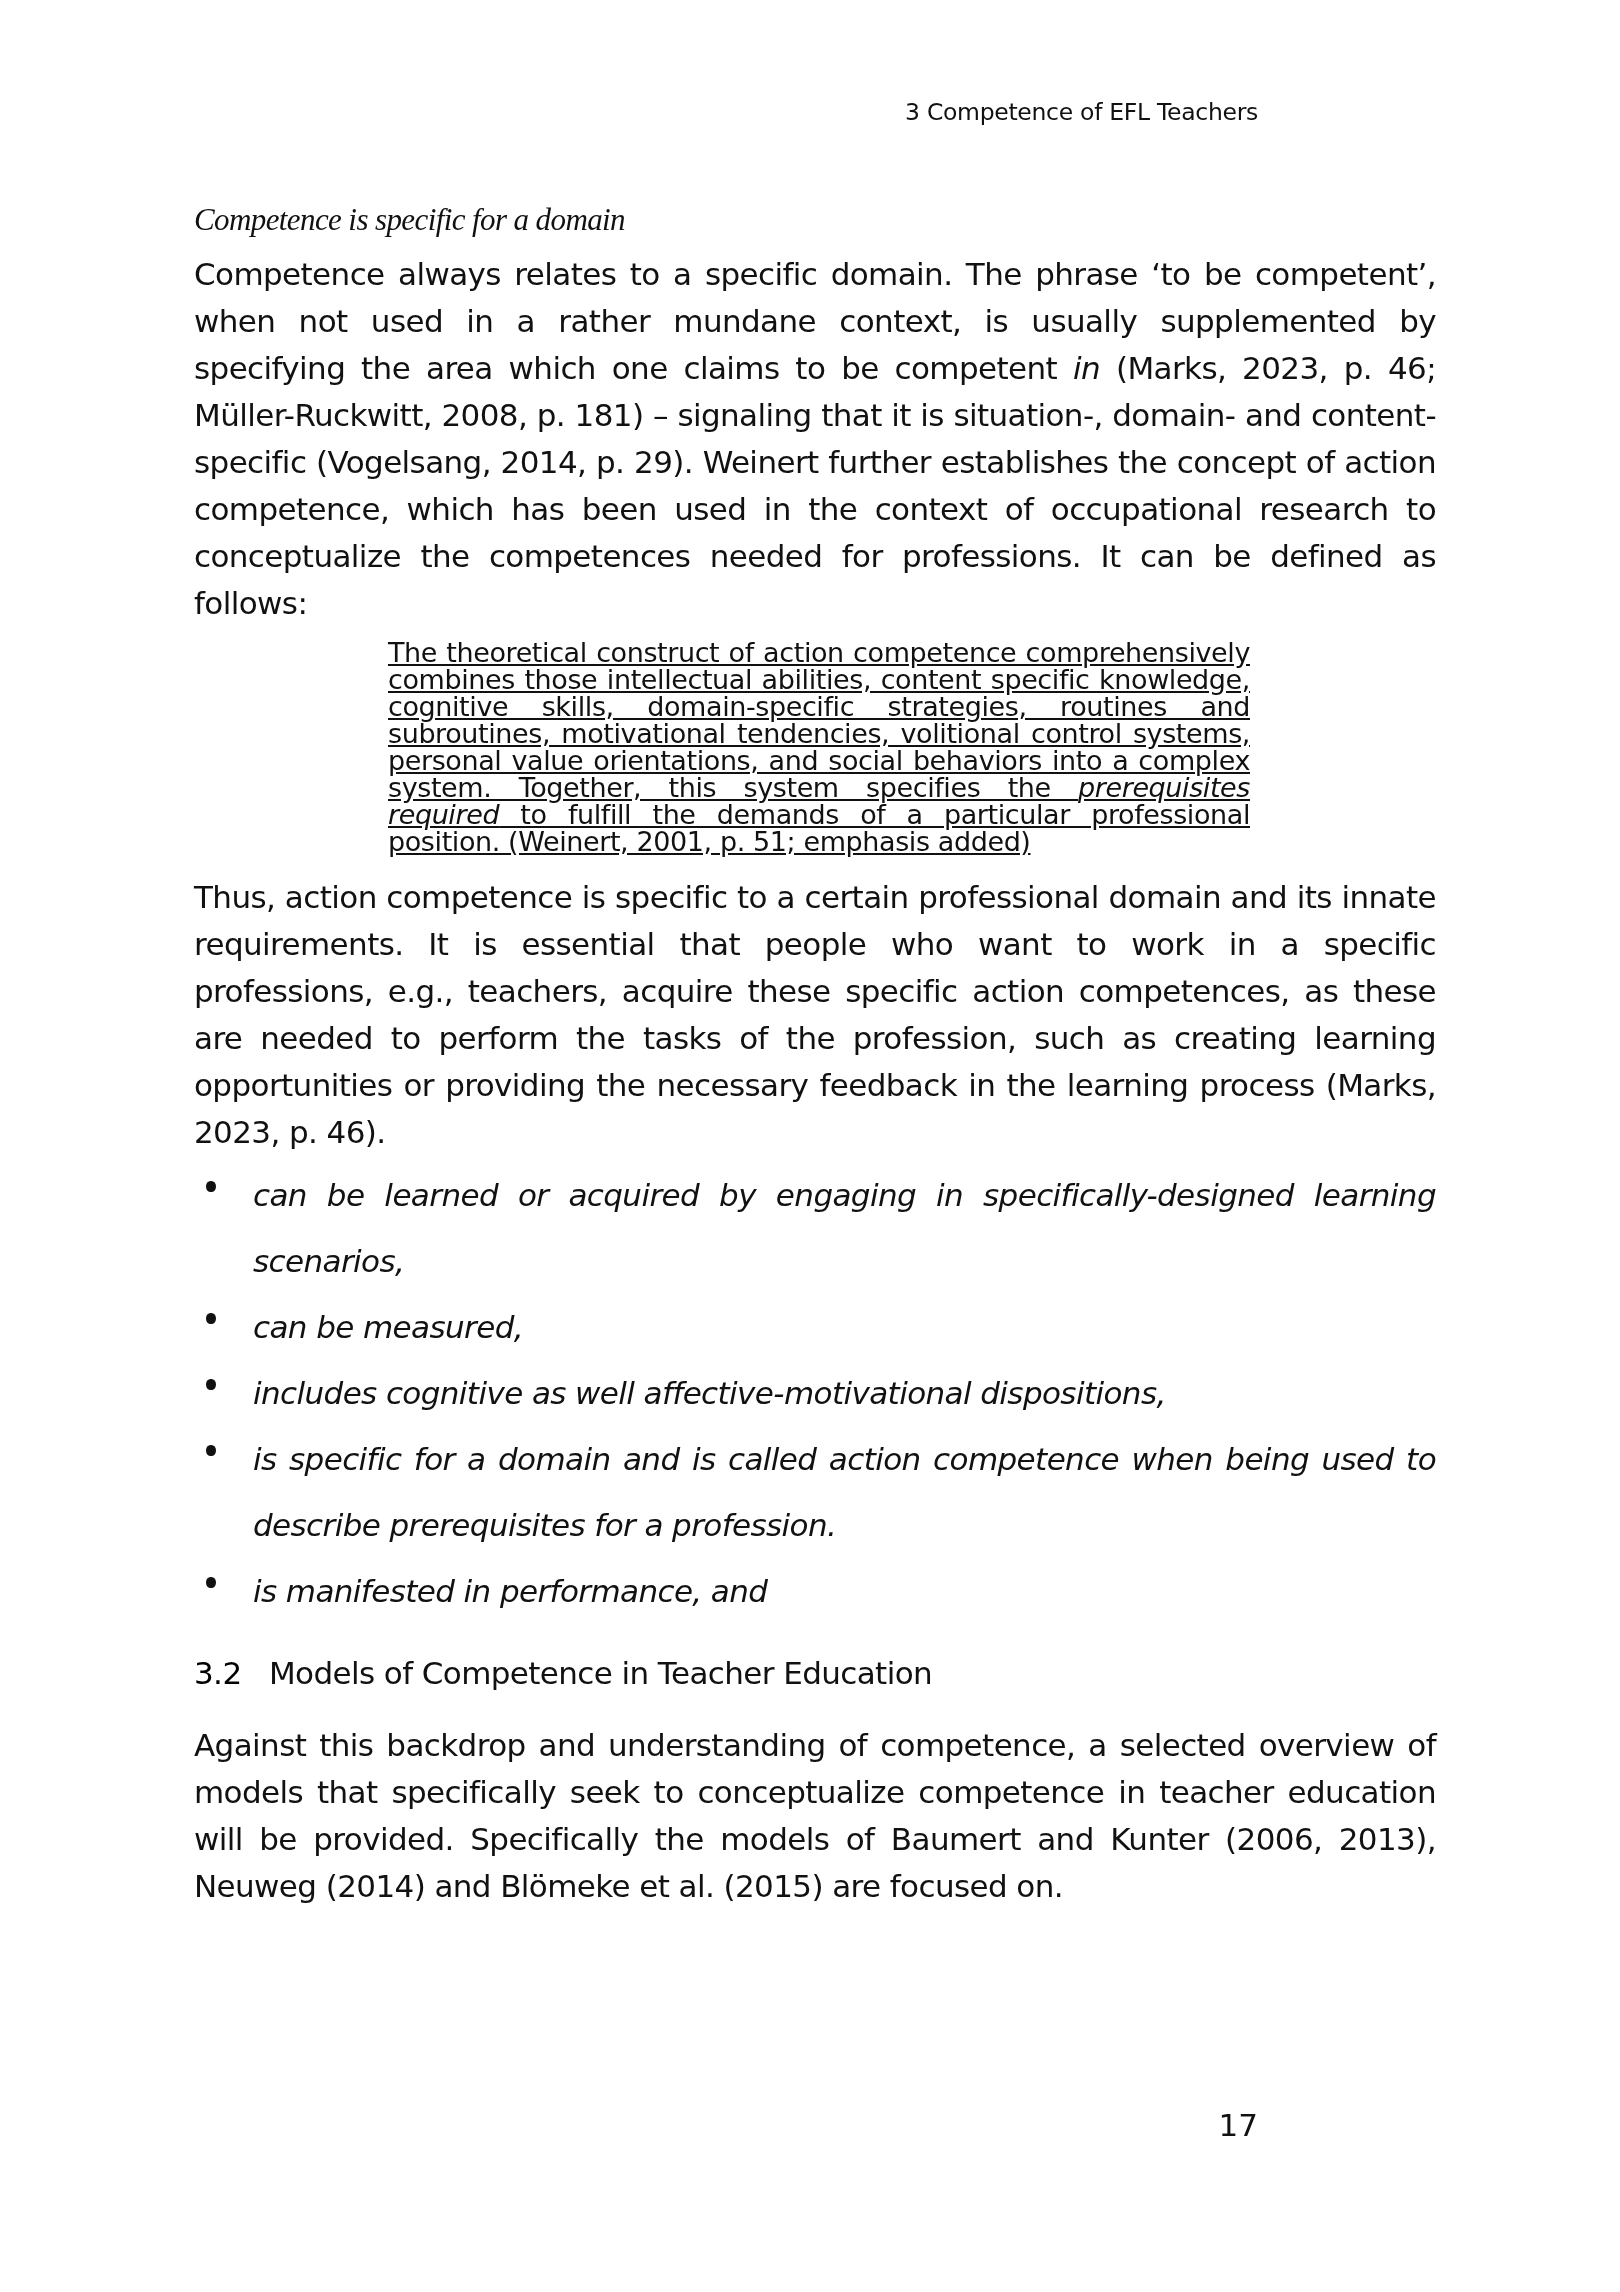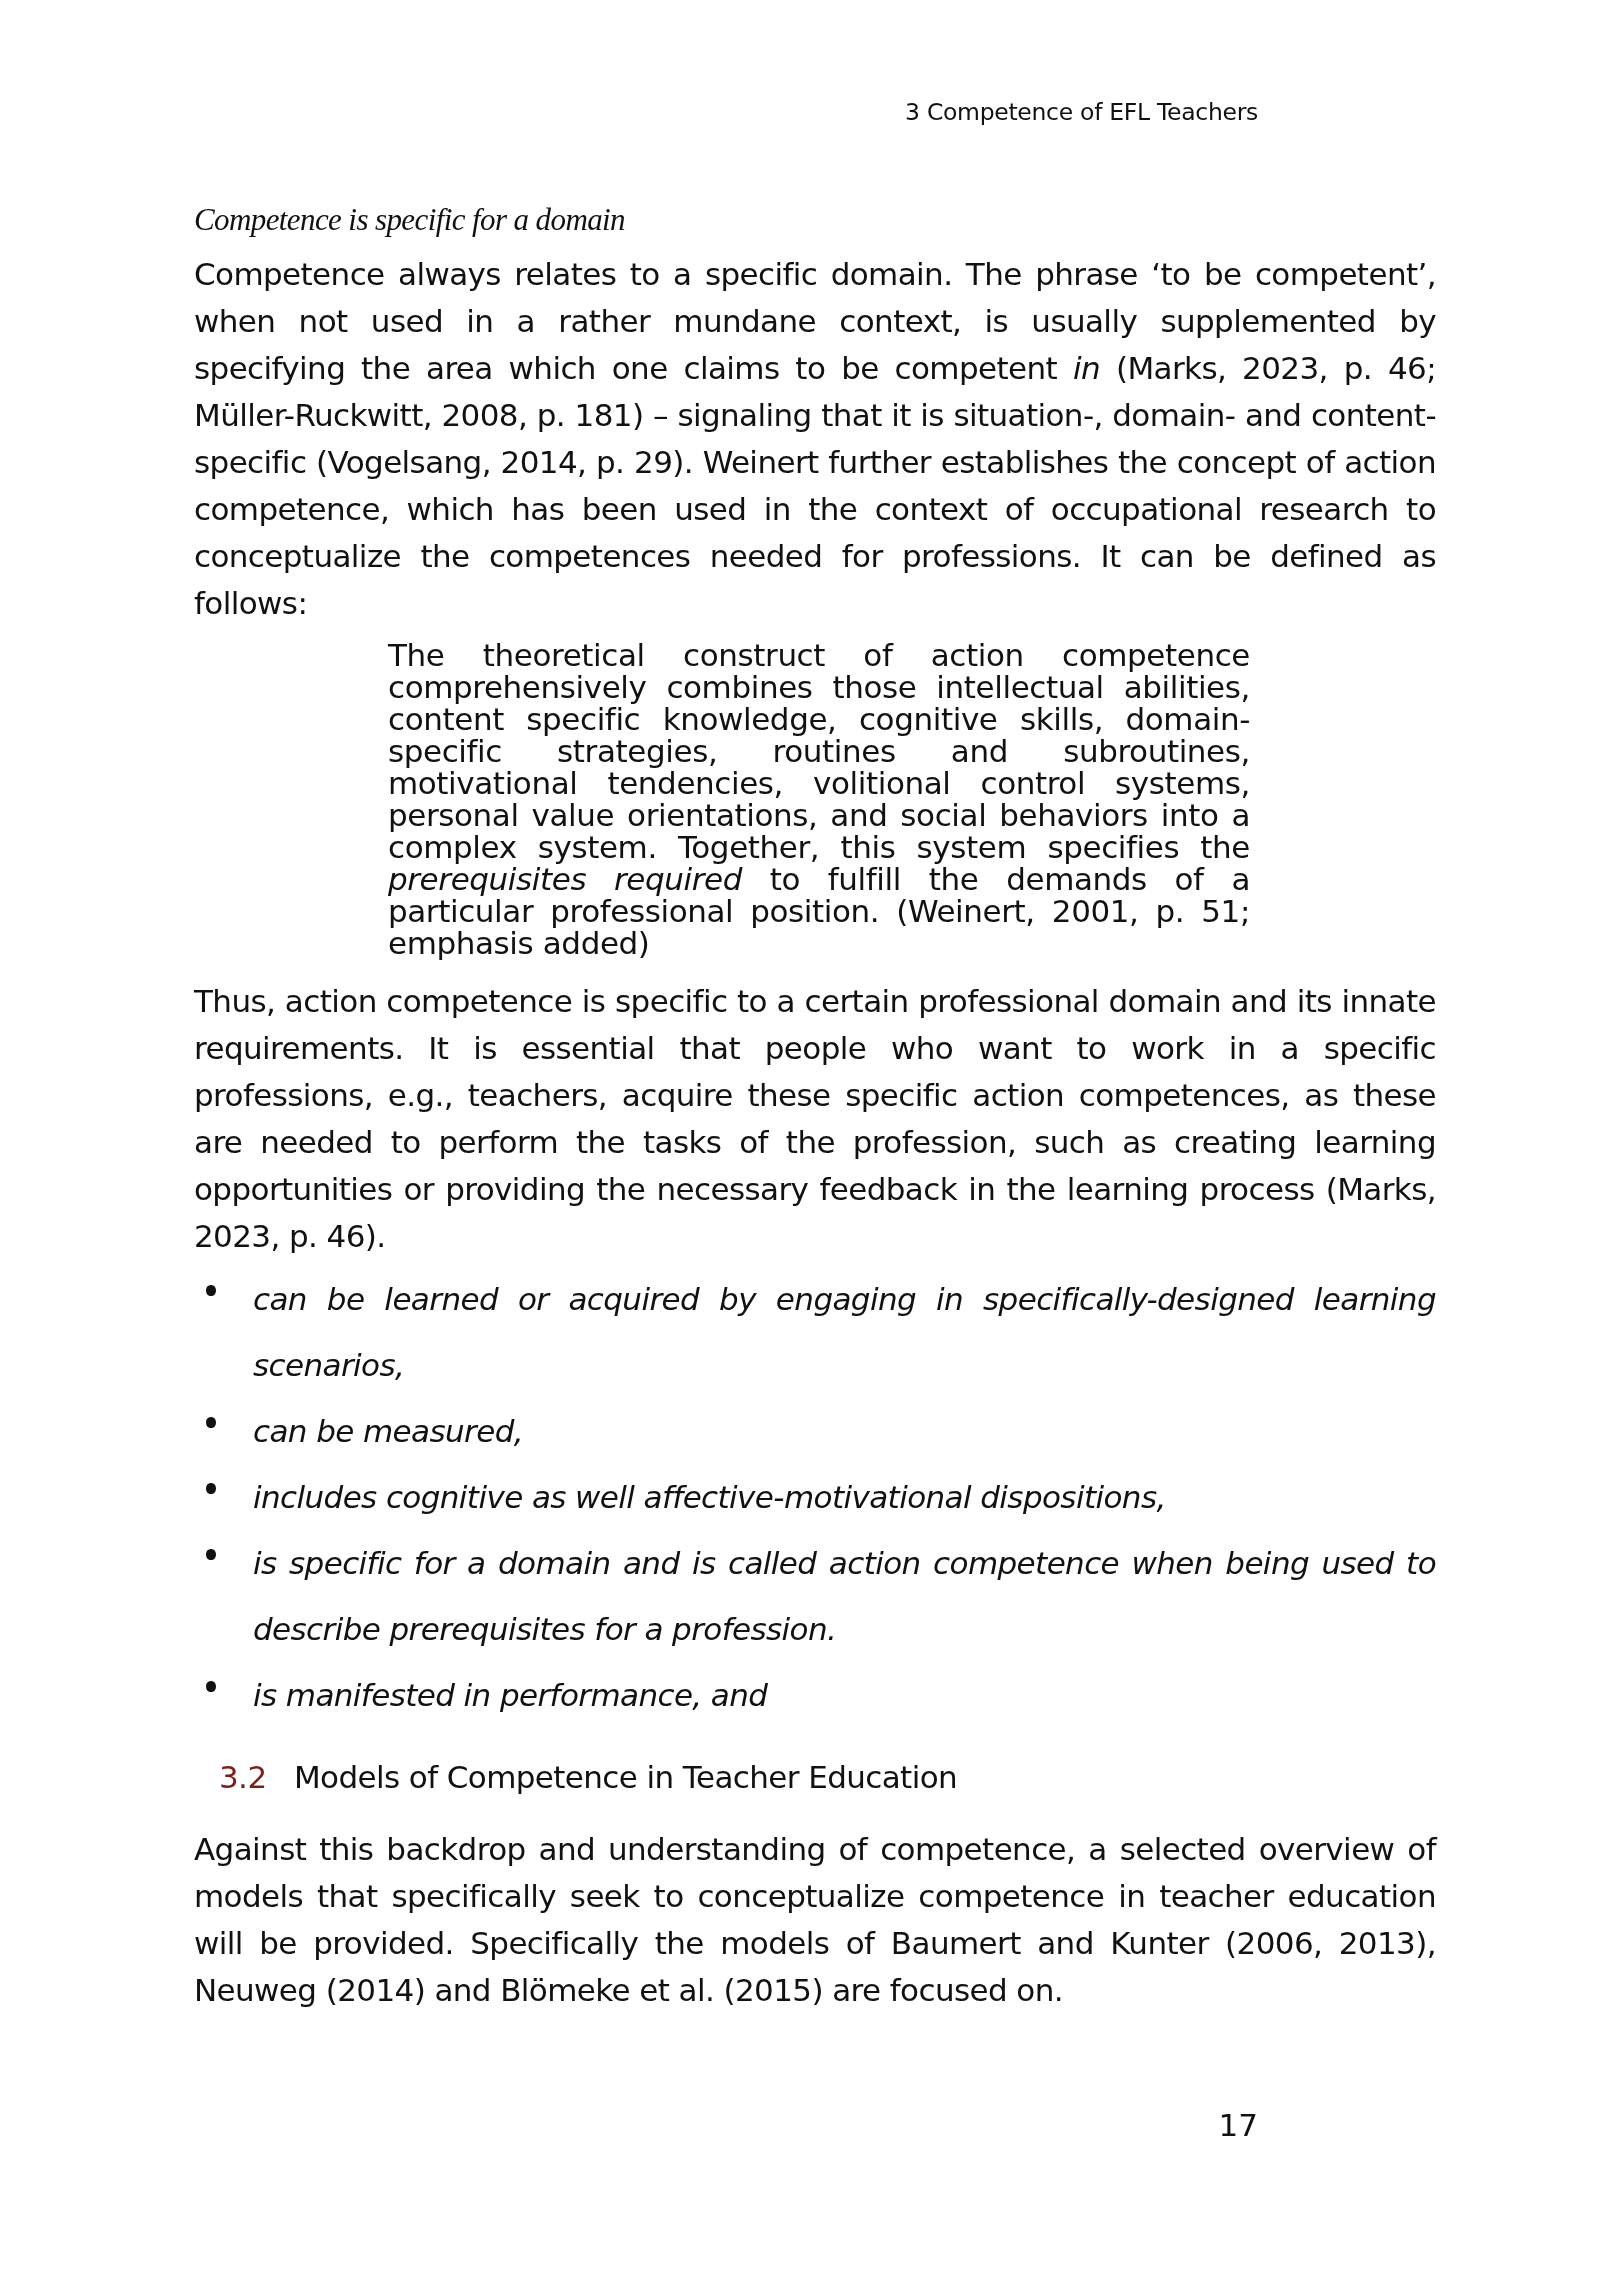--- a/index.html
+++ b/index.html
@@ -7,32 +7,32 @@
          font-family: "DejaVu Sans", sans-serif; color: #111111; }
   .page { position: absolute; left: 0; top: 0; width: 1442px; height: 2293px; }
   .running-head { position: absolute; right: 184px; top: 98px; font-size: 23.5px;
                   letter-spacing: -0.3px; }
   .content { position: absolute; left: 194px; width: 1242px; top: 196px; }
   .sub-head { font-style: italic; font-size: 31px; line-height: 47px;
               letter-spacing: -0.6px; margin: 0 0 7.8px 0; font-family: Liberation Serif, serif; }
   .p { font-size: 31px; line-height: 47px; text-align: justify; margin: 0;
        letter-spacing: -0.6px; }
   .p .it { font-style: italic; margin-top: 12px; }
-  .quote { margin: 11.8px 186px 19.6px 194px; font-size: 31px; line-height: 32px;
-           text-align: justify; letter-spacing: -0.4px; }
+  .quote { margin: 11.8px 186px 19.6px 194px; font-size: 27px; line-height: 27px;
+           text-align: justify; letter-spacing: -0.4px; text-decoration: underline; }
   .quote .it { font-style: italic; }
   .indent { text-indent: 59px; }
   ul.bullets { list-style: none; padding: 0; margin: 5.9px 0 7.8px 0; }
   ul.bullets li { position: relative; padding-left: 59px; font-size: 31px;
                   line-height: 66px; text-align: justify; letter-spacing: -0.6px; font-style: italic; }
   ul.bullets li .dot { position: absolute; left: 11.8px; top: 18.6px; width: 9.8px; height: 11.8px;
                        border-radius: 50%; background: #111111; }
   .section-head { font-size: 31px; line-height: 47px; margin: 25.5px 0 25.5px 0;
                   letter-spacing: -0.6px; }
-  .section-head .num { color: #7f1d1d; margin-right: 27.4px; margin-left: 25px; }
+  .section-head .num { color: #000000; margin-right: 27.4px; }
   .page-number { position: absolute; right: 184px; top: 2107px; font-size: 31px; }
 </style>
 </head>
 <body>
 
 <div class="page">
   <div class="running-head">3 Competence of EFL Teachers</div>
 
   <div class="content">
     <div class="sub-head">Competence is specific for a domain</div>

